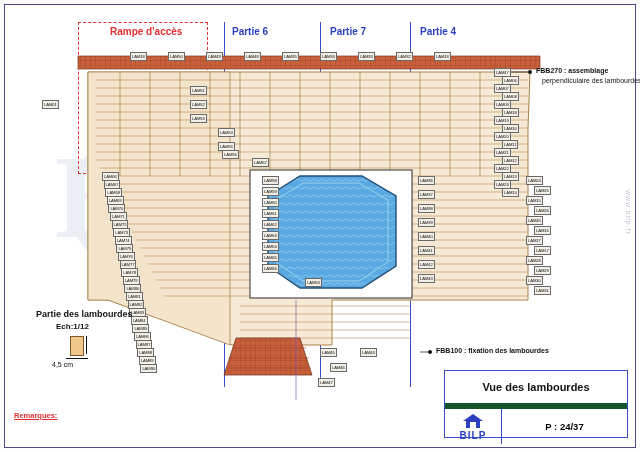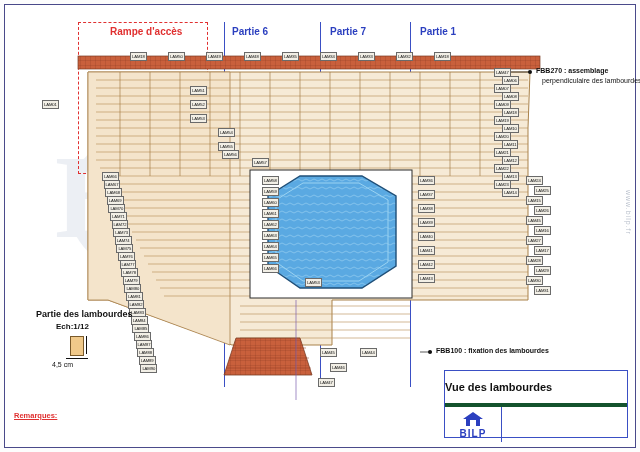--- a/index.html
+++ b/index.html
@@ -120,22 +120,22 @@
   .rem-line{
     position:absolute;left:14px;top:422px;
     font-size:7.5px;color:#e03030;
   }
   
   .titleblock{
     position:absolute;left:444px;top:370px;width:184px;height:68px;
     border:1px solid #3a4fc4;background:#fff;box-sizing:border-box;
   }
   .tb-top{
-    height:32px;border-bottom:4px solid #14532d;
-    display:flex;align-items:center;justify-content:flex-start;
+    height:32px;border-bottom:6px solid #14532d;
+    display:flex;align-items:center;justify-content:center;
   }
   .tb-top span{font-size:11px;font-weight:bold;color:#111;}
   .tb-bottom{height:35px;display:flex;align-items:stretch;}
   .tb-logo{
     width:56px;border-right:1px solid #3a4fc4;
     display:flex;align-items:center;justify-content:center;
     flex-direction:column;
   }
   .tb-logo-badge{
     font-size:10px;font-weight:bold;color:#2b3fbf;letter-spacing:1px;
@@ -166,21 +166,21 @@
   <div class="dash-red"></div>
   <div class="dash-red-top"></div>
 
   <div class="vline v1"></div>
   <div class="vline v2"></div>
   <div class="vline v3"></div>
 
   <div class="toplabel rampe">Rampe d'accès</div>
   <div class="toplabel p3">Partie 6</div>
   <div class="toplabel p2">Partie 7</div>
-  <div class="toplabel p1">Partie 1</div>
+  <div class="toplabel p1">Partie 4</div>
 
   <svg class="deckpoly" width="640" height="452" viewBox="0 0 640 452" style="position:absolute;left:0;top:0;">
     <defs>
       <pattern id="woodjoist" width="6" height="6" patternUnits="userSpaceOnUse">
         <rect width="6" height="6" fill="#e8cfa6"></rect>
         <path d="M0 0 L0 6" stroke="#b88b4e" stroke-width="0.6"></path>
       </pattern>
       <pattern id="poolwater" width="8" height="8" patternUnits="userSpaceOnUse">
         <rect width="8" height="8" fill="#5aa9e2"></rect>
         <path d="M0 4 Q2 2 4 4 T8 4" stroke="#8ec9ef" stroke-width="0.8" fill="none"></path>
@@ -405,15 +405,16 @@
     <div class="tb-bottom">
       <div class="tb-logo">
         <div class="house">
           <svg width="22" height="16" viewBox="0 0 22 16">
             <path d="M11 1 L21 8 L18 8 L18 15 L4 15 L4 8 L1 8 Z" fill="#2b3fbf"></path>
             <rect x="8" y="9" width="6" height="6" fill="#ffffff"></rect>
           </svg>
         </div>
         <div class="tb-logo-badge">BILP</div>
       </div>
+      <div class="tb-page">P : 24/37</div>
     </div>
   </div>
 </div>
 
 </body></html>

